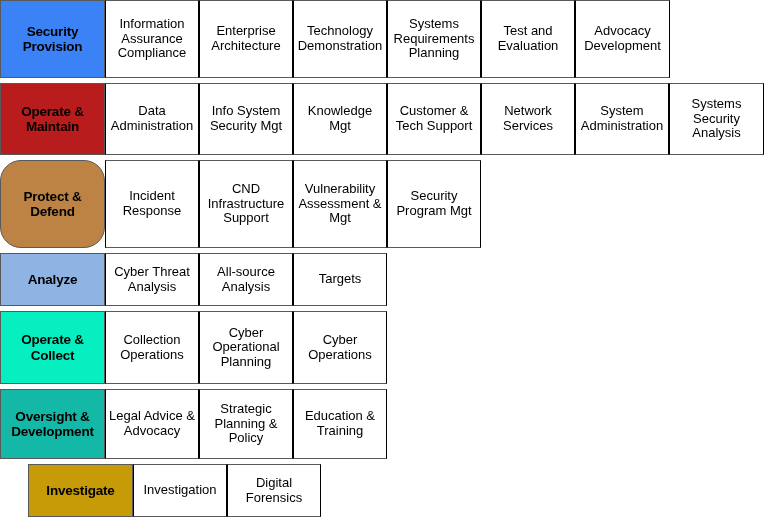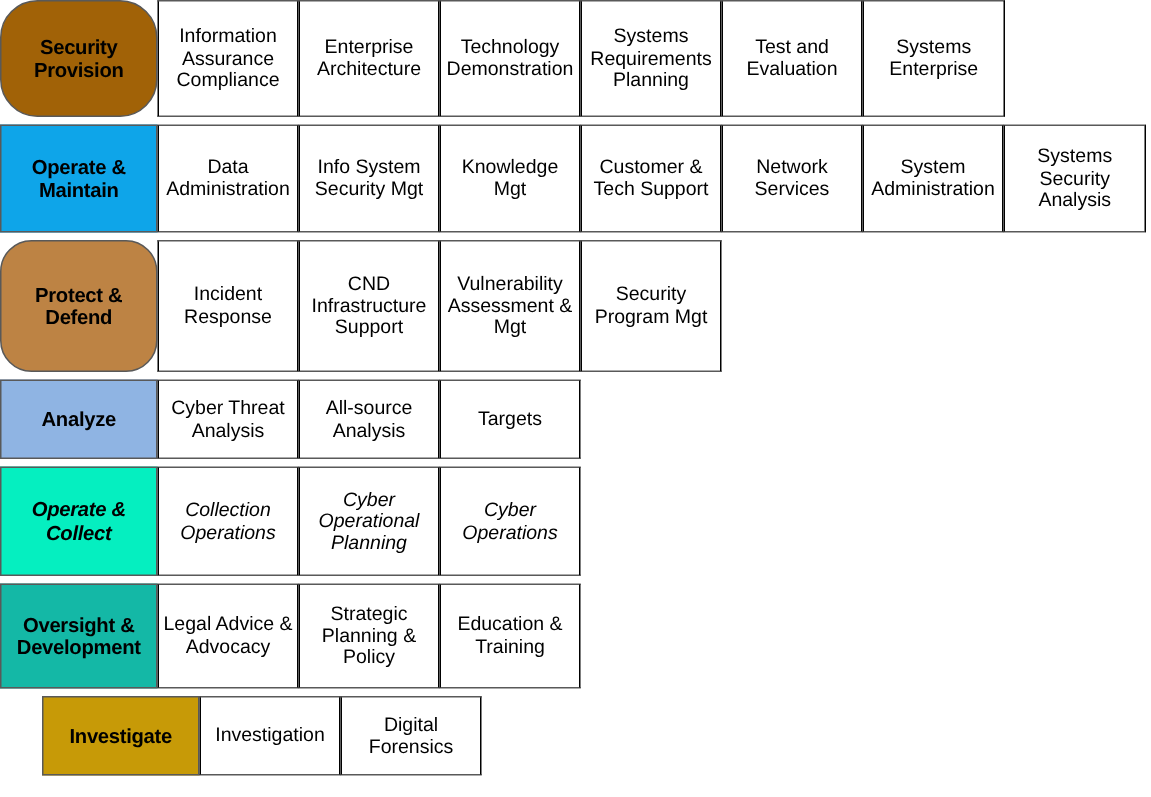--- a/index.html
+++ b/index.html
@@ -57,55 +57,55 @@
   
   .w-cat   { width: 105px; }
   .w-col   { width: 94px; }
   .w-col-l { width: 95px; }
 
   
   .h1 { height: 78px; }
   .h2 { height: 72px; }
   .h3 { height: 88px; }
   .h4 { height: 53px; }
-  .h5 { height: 73px; font-style: italic; }
+  .h5 { height: 73px; }
   .h6 { height: 70px; }
   .h7 { height: 53px; margin-left: 28px; }
 </style>
 </head>
 <body>
 
 <div id="framework">
 
   <div class="row h1">
-    <div class="cell cat w-cat" style="background:#a16207;border-radius:25px;">
+    <div class="cell cat w-cat" style="background:#3b82f6;">
       <span class="txt">Security Provision</span>
     </div>
     <div class="cell spec w-col">
         <span class="txt">Information Assurance Compliance</span>
       </div>
     <div class="cell spec w-col">
         <span class="txt">Enterprise Architecture</span>
       </div>
     <div class="cell spec w-col">
         <span class="txt">Technology Demonstration</span>
       </div>
     <div class="cell spec w-col">
         <span class="txt">Systems Requirements Planning</span>
       </div>
     <div class="cell spec w-col">
         <span class="txt">Test and Evaluation</span>
       </div>
     <div class="cell spec w-col-l">
-        <span class="txt">Systems Enterprise</span>
+        <span class="txt">Advocacy Development</span>
       </div>
   </div>
 
   <div class="row h2">
-    <div class="cell cat w-cat" style="background:#0ea5e9;">
+    <div class="cell cat w-cat" style="background:#b91c1c;">
       <span class="txt">Operate &amp; Maintain</span>
     </div>
     <div class="cell spec w-col">
         <span class="txt">Data Administration</span>
       </div>
     <div class="cell spec w-col">
         <span class="txt">Info System Security Mgt</span>
       </div>
     <div class="cell spec w-col">
         <span class="txt">Knowledge Mgt</span>

